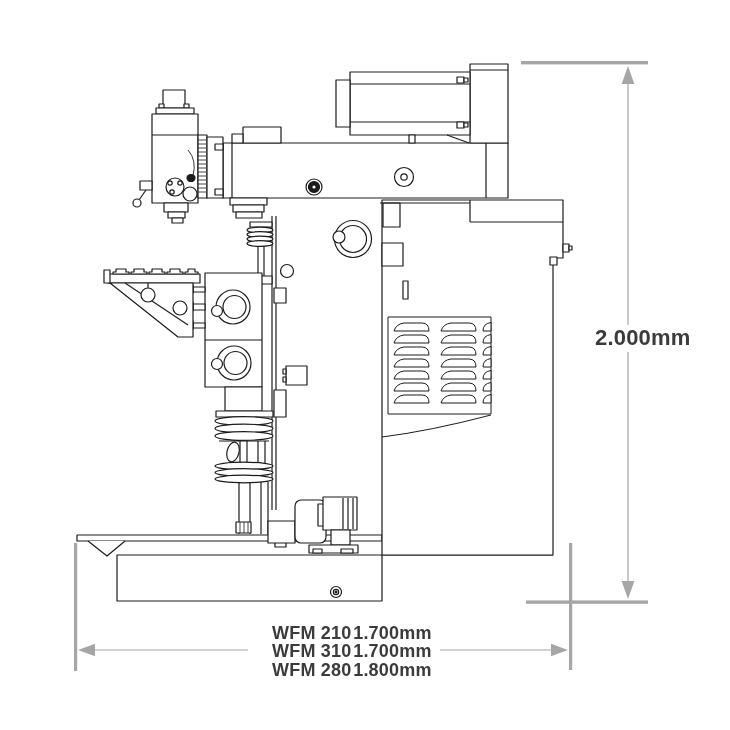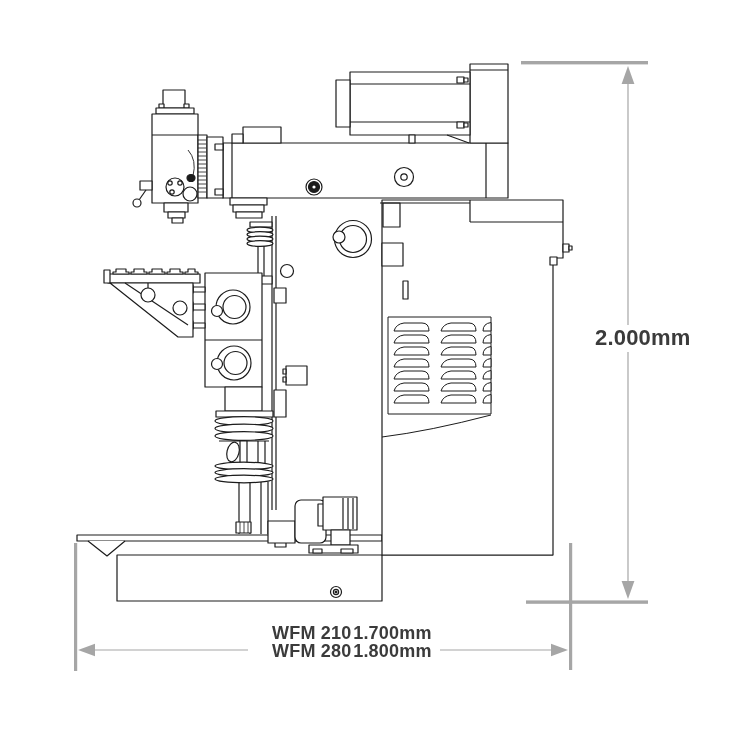--- a/index.html
+++ b/index.html
@@ -309,16 +309,20 @@
 </svg>
 
 <div id="height-label" class="dim-label">2.000mm</div>
 
 <div id="width-table" class="dim-label">
   <div class="dim-row">
     <span class="model">WFM 210</span>
     <span class="value">1.700mm</span>
   </div>
   <div class="dim-row">
+    <span class="model">WFM 310</span>
+    <span class="value">1.700mm</span>
+  </div>
+  <div class="dim-row">
     <span class="model">WFM 280</span>
     <span class="value">1.800mm</span>
   </div>
 </div>
 
 </body></html>

